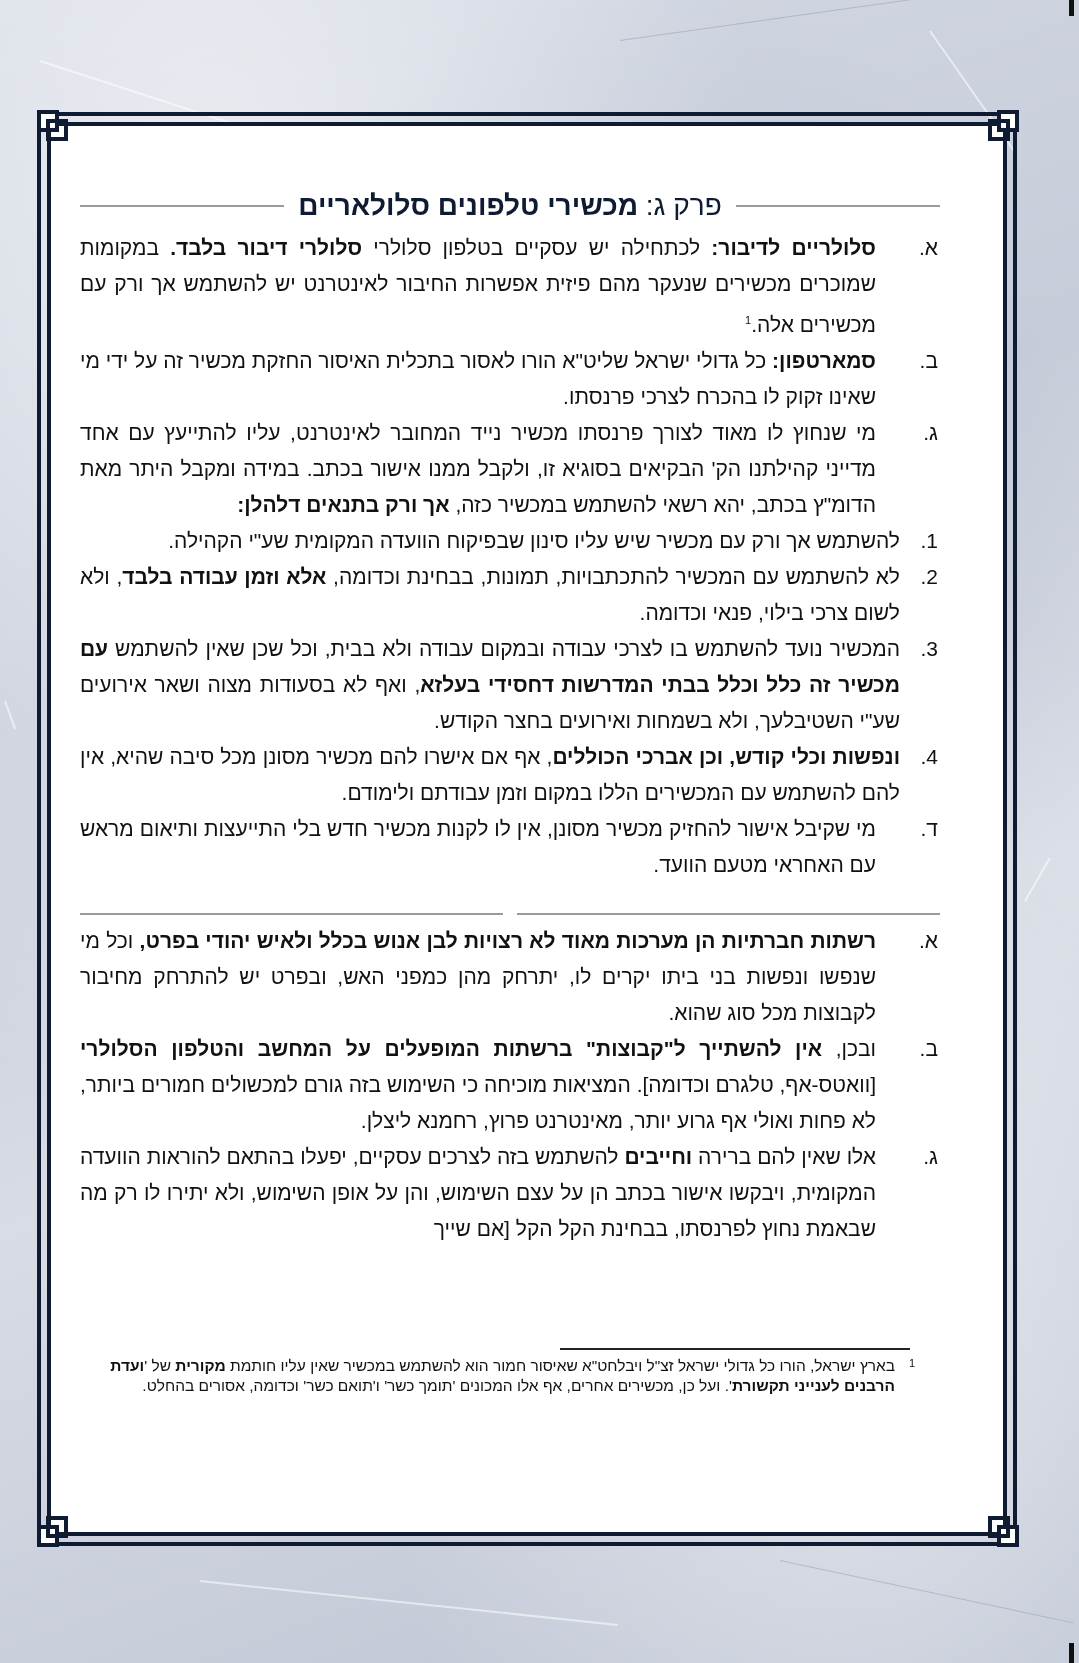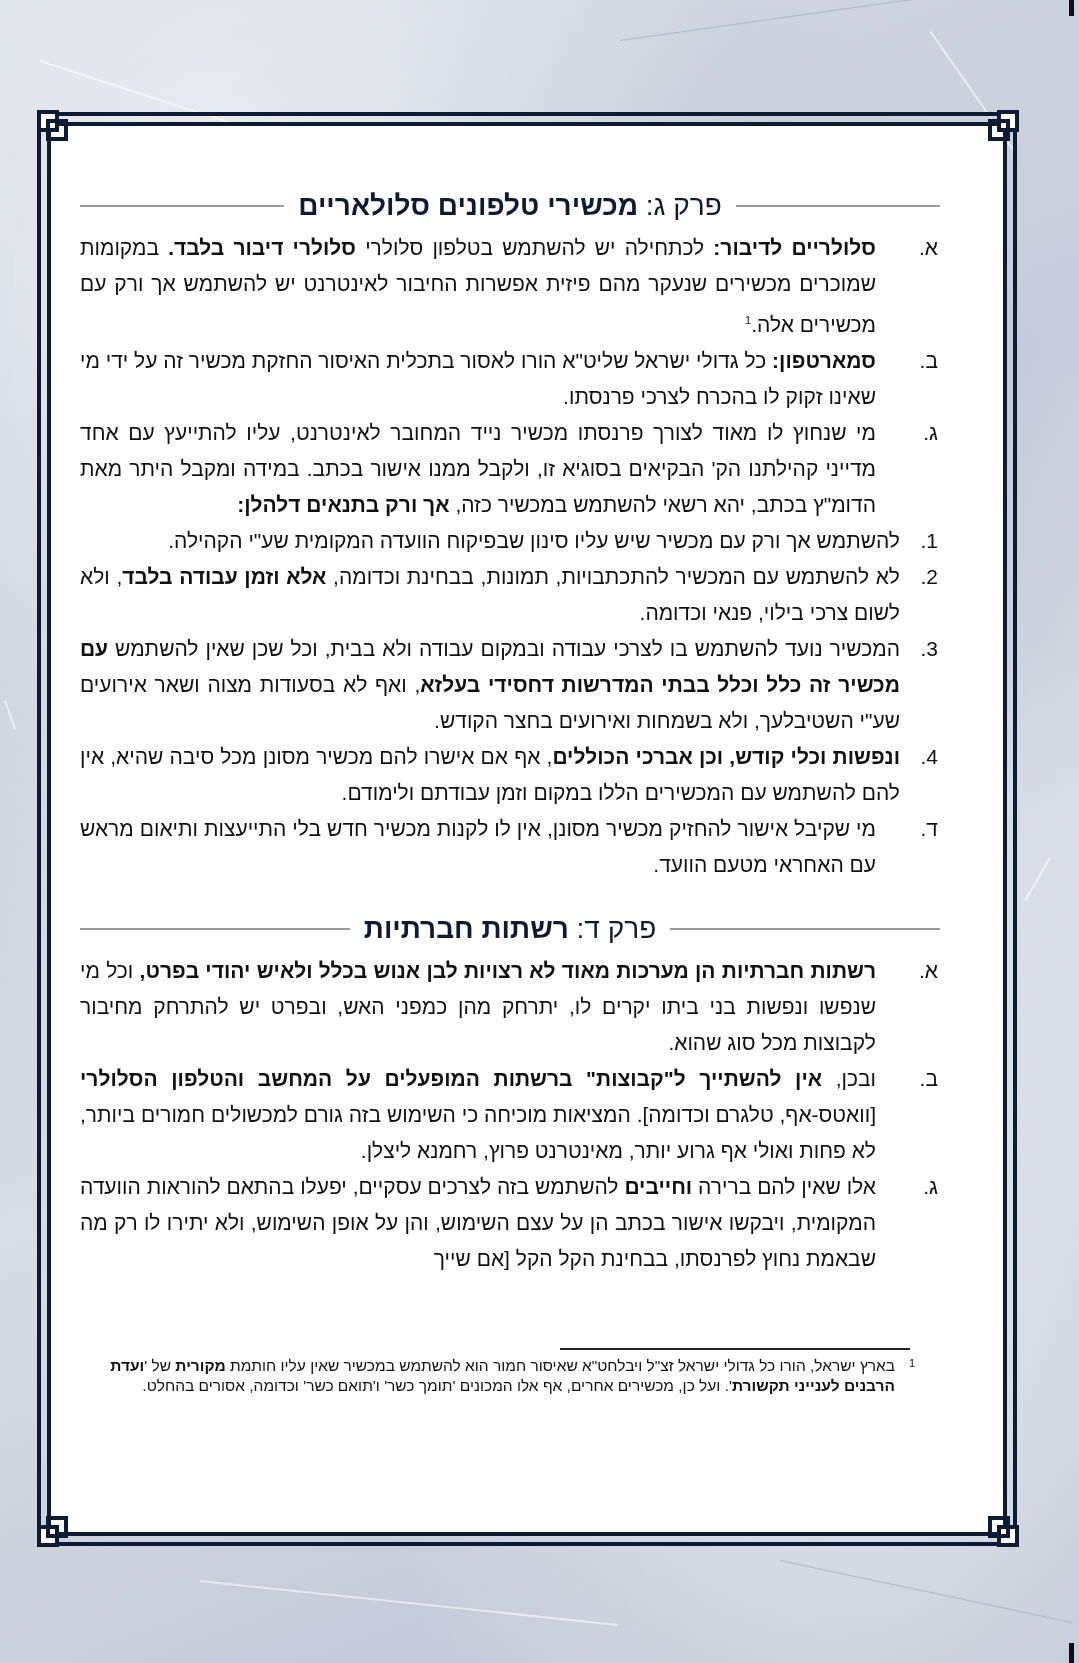--- a/index.html
+++ b/index.html
@@ -100,21 +100,21 @@
     <div class="title">
       <span class="pre">פרק ג:</span>
       <b>מכשירי טלפונים סלולאריים</b>
     </div>
     <div class="rule"></div>
   </div>
 
   <div id="chapter-g-items">
       <div class="item">
         <div class="marker">א.</div>
-        <div class="body"><span class="b">סלולריים לדיבור:</span><span> לכתחילה יש להשתמש בטלפון סלולרי </span><span class="b">סלולרי דיבור בלבד.</span><span> במקומות שמוכרים מכשירים שנעקר מהם פיזית אפשרות החיבור לאינטרנט יש להשתמש אך ורק עם מכשירים אלה.</span><sup>1</sup></div>
+        <div class="body"><span class="b">סלולריים לדיבור:</span><span> לכתחילה יש עסקיים בטלפון סלולרי </span><span class="b">סלולרי דיבור בלבד.</span><span> במקומות שמוכרים מכשירים שנעקר מהם פיזית אפשרות החיבור לאינטרנט יש להשתמש אך ורק עם מכשירים אלה.</span><sup>1</sup></div>
       </div>
       <div class="item">
         <div class="marker">ב.</div>
         <div class="body"><span class="b">סמארטפון:</span><span> כל גדולי ישראל שליט"א הורו לאסור בתכלית האיסור החזקת מכשיר זה על ידי מי שאינו זקוק לו בהכרח לצרכי פרנסתו.</span></div>
       </div>
       <div class="item">
         <div class="marker">ג.</div>
         <div class="body"><span>מי שנחוץ לו מאוד לצורך פרנסתו מכשיר נייד המחובר לאינטרנט, עליו להתייעץ עם אחד מדייני קהילתנו הק' הבקיאים בסוגיא זו, ולקבל ממנו אישור בכתב. במידה ומקבל היתר מאת הדומ"ץ בכתב, יהא רשאי להשתמש במכשיר כזה, </span><span class="b">אך ורק בתנאים דלהלן:</span><div class="sub" style="margin-right: -62px; margin-left: 0px;">
             <div class="num">1.</div>
             <div class="body"><span>להשתמש אך ורק עם מכשיר שיש עליו סינון שבפיקוח הוועדה המקומית שע"י הקהילה.</span></div>
@@ -132,24 +132,20 @@
       <div class="item">
         <div class="marker">ד.</div>
         <div class="body"><span>מי שקיבל אישור להחזיק מכשיר מסונן, אין לו לקנות מכשיר חדש בלי התייעצות ותיאום מראש עם האחראי מטעם הוועד.</span></div>
       </div>
     </div>
 
   <div style="height:30px;"></div>
 
   <div class="chapter-head">
     <div class="rule"></div>
-    <div class="title">
-      <span class="pre">פרק ד:</span>
-      <b>רשתות חברתיות</b>
-    </div>
     <div class="rule"></div>
   </div>
 
   <div id="chapter-d-items">
       <div class="item">
         <div class="marker">א.</div>
         <div class="body"><span class="b">רשתות חברתיות הן מערכות מאוד לא רצויות לבן אנוש בכלל ולאיש יהודי בפרט,</span><span> וכל מי שנפשו ונפשות בני ביתו יקרים לו, יתרחק מהן כמפני האש, ובפרט יש להתרחק מחיבור לקבוצות מכל סוג שהוא.</span></div>
       </div>
       <div class="item">
         <div class="marker">ב.</div>

